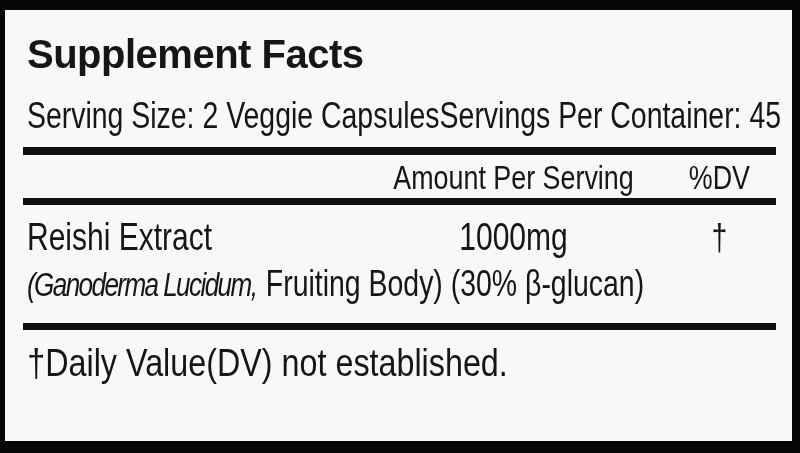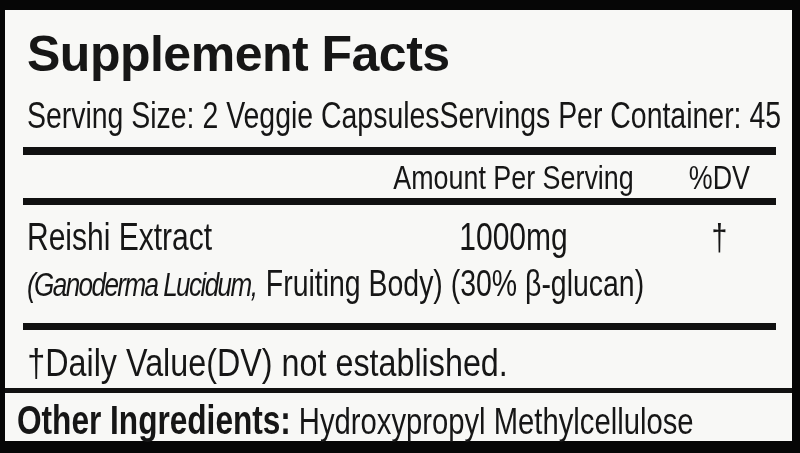--- a/index.html
+++ b/index.html
@@ -16,21 +16,21 @@
     left: 5px; top: 10px; right: 8px; bottom: 12px;
     background: #f8f8f6;
     display: flex;
     flex-direction: column;
   }
   .content { margin: 0 16px 0 18px; }
 
   .title {
     margin-top: 14px;
     margin-left: 4px;
-    font-size: 50px;
+    font-size: 40px;
     line-height: 60px;
     font-weight: 700;
     letter-spacing: -0.5px;
     white-space: nowrap;
   }
 
   
   .squeeze   { transform: scaleX(0.79); transform-origin: 0 50%; width: 126.5%; white-space: nowrap; }
   .squeeze85 { transform: scaleX(0.85); transform-origin: 0 50%; width: 117.6%; white-space: nowrap; }
 
@@ -111,19 +111,13 @@
       <span class="detail-italic">(Ganoderma Lucidum,</span>
       <span>Fruiting Body) (30% β-glucan)</span>
     </div>
 
     <div class="rule rule-c"></div>
 
     <div class="footnote-line squeeze85">†Daily Value(DV) not established.</div>
 
   </div>
 
-  <div class="other-section">
-    <div class="other-line squeeze">
-      <span class="other-label">Other Ingredients:</span>
-      <span>Hydroxypropyl Methylcellulose</span>
-    </div>
-  </div>
 </div>
 
 </body></html>

